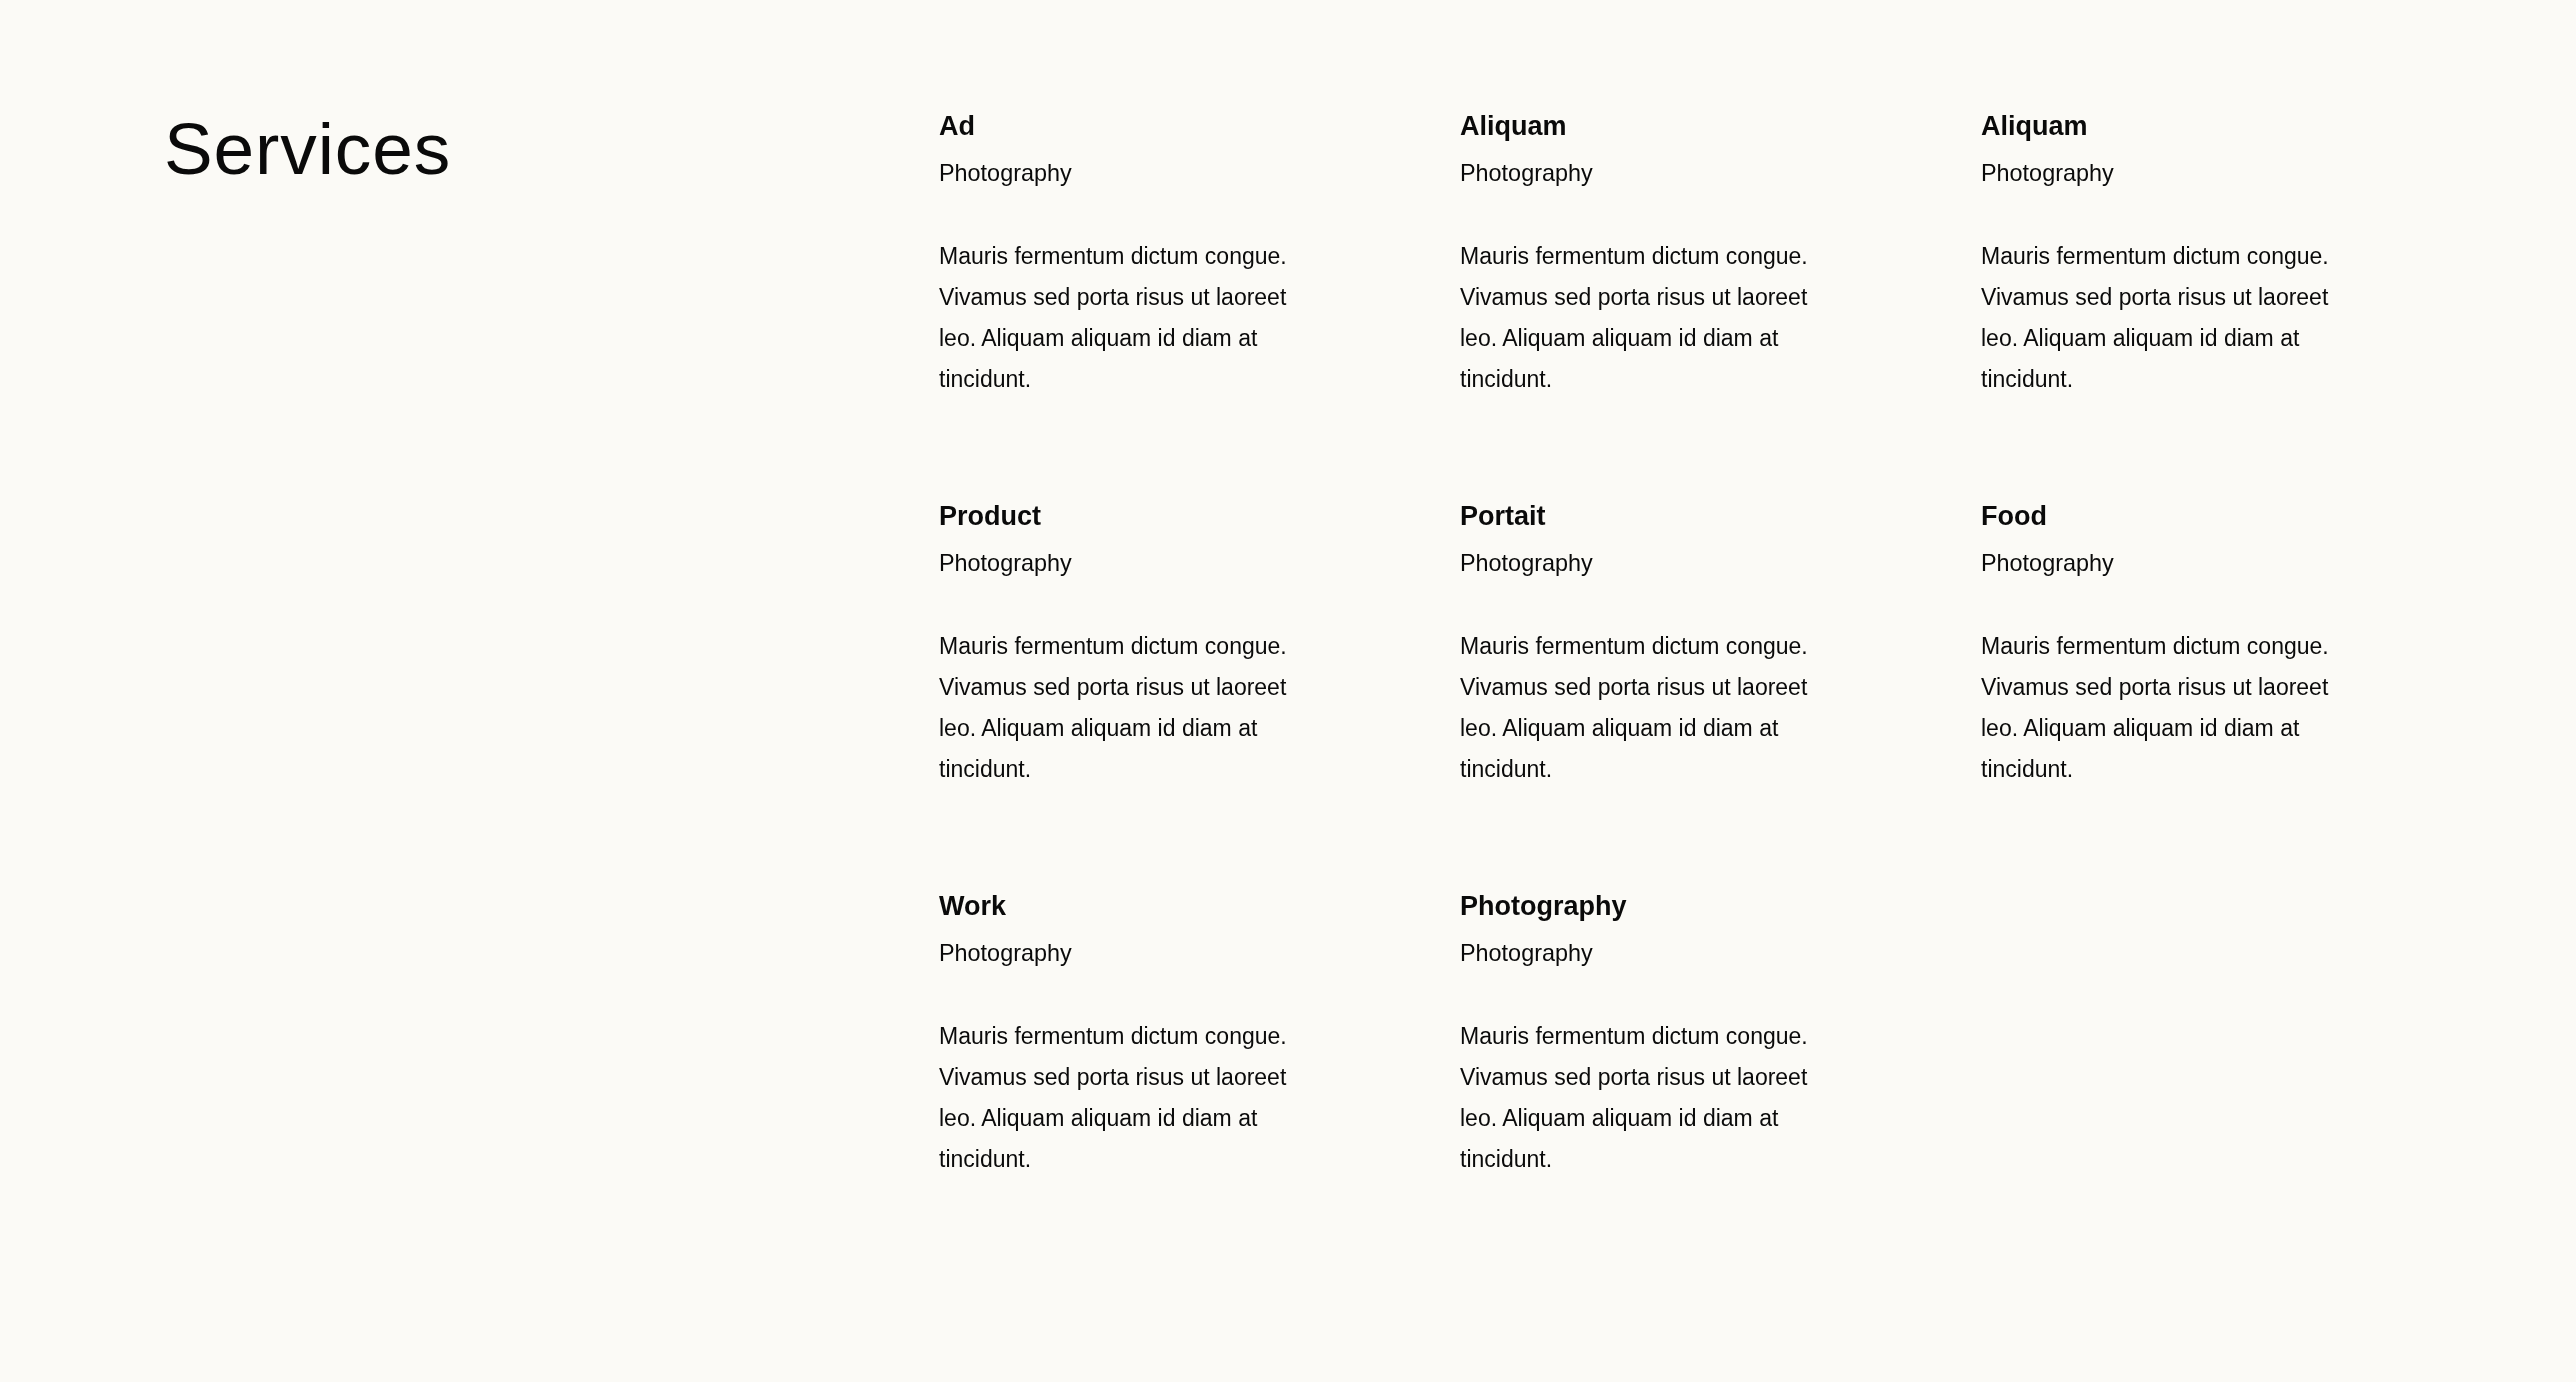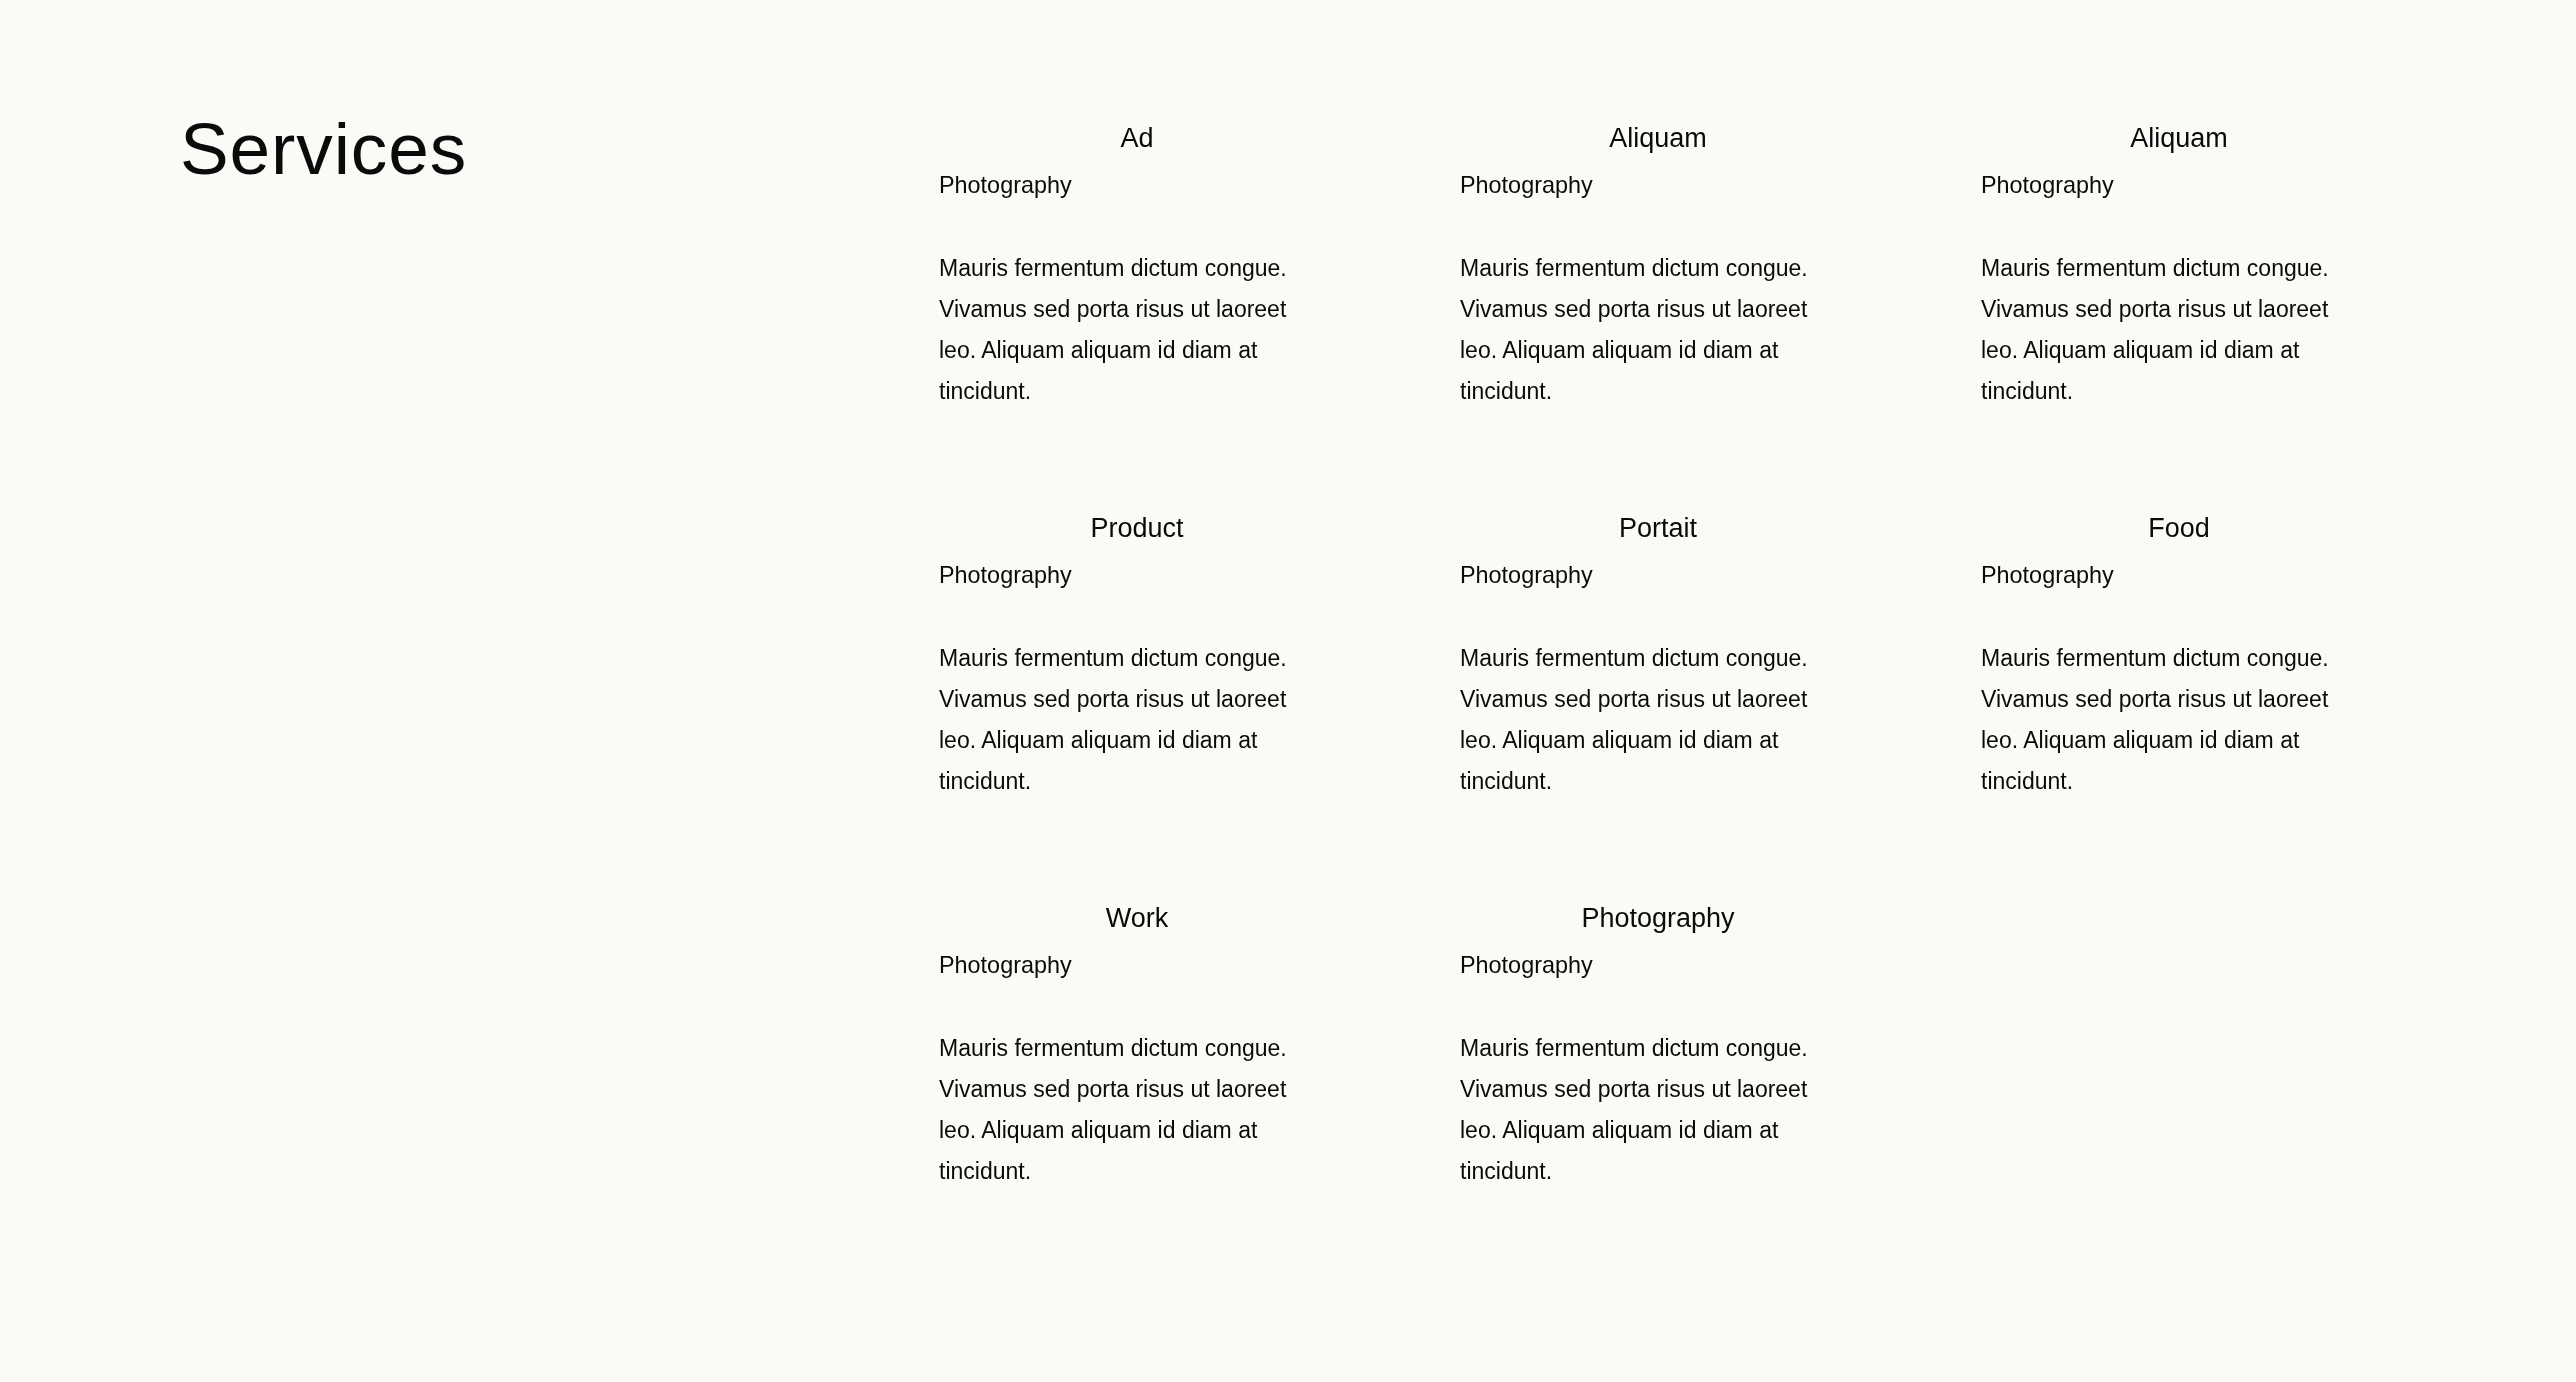--- a/index.html
+++ b/index.html
@@ -1,29 +1,29 @@
 <!DOCTYPE html>
 <html style="font-size:14.4px"><head>
 <meta charset="utf-8">
 <style>
   html, body { margin:0; padding:0; }
   body {
     width:2576px; height:1383px; background:#FBFAF6; color:#0a0a0a;
     font-family:"Liberation Sans", sans-serif; position:relative; overflow:hidden;
   }
   .page-title {
-    position:absolute; left:180px; top:104px; margin:0;
+    position:absolute; left:164px; top:104px; margin:0;
     font-size:73px; font-weight:400; line-height:90px; letter-spacing:0.9px;
   }
   .grid {
     position:absolute; left:939px; top:110px;
     display:grid; grid-template-columns:521px 521px 521px; grid-auto-rows:390px;
   }
   .card { width:396px; }
-  .card h3 { margin:12px; font-size:27px; line-height:32px; font-weight:400;text-align:center; }
+  .card h3 { margin:0; font-size:27px; line-height:32px; font-weight:700; }
   .card .sub { margin:15px 0 0 0; font-size:23.4px; line-height:32px; }
   .card .desc { margin:47px 0 0 0; font-size:23px; line-height:41px; width:387px; }
 </style>
 </head>
 <body>
 
 <h1 class="page-title">Services</h1>
 
 <div class="grid">
   <div class="card">

